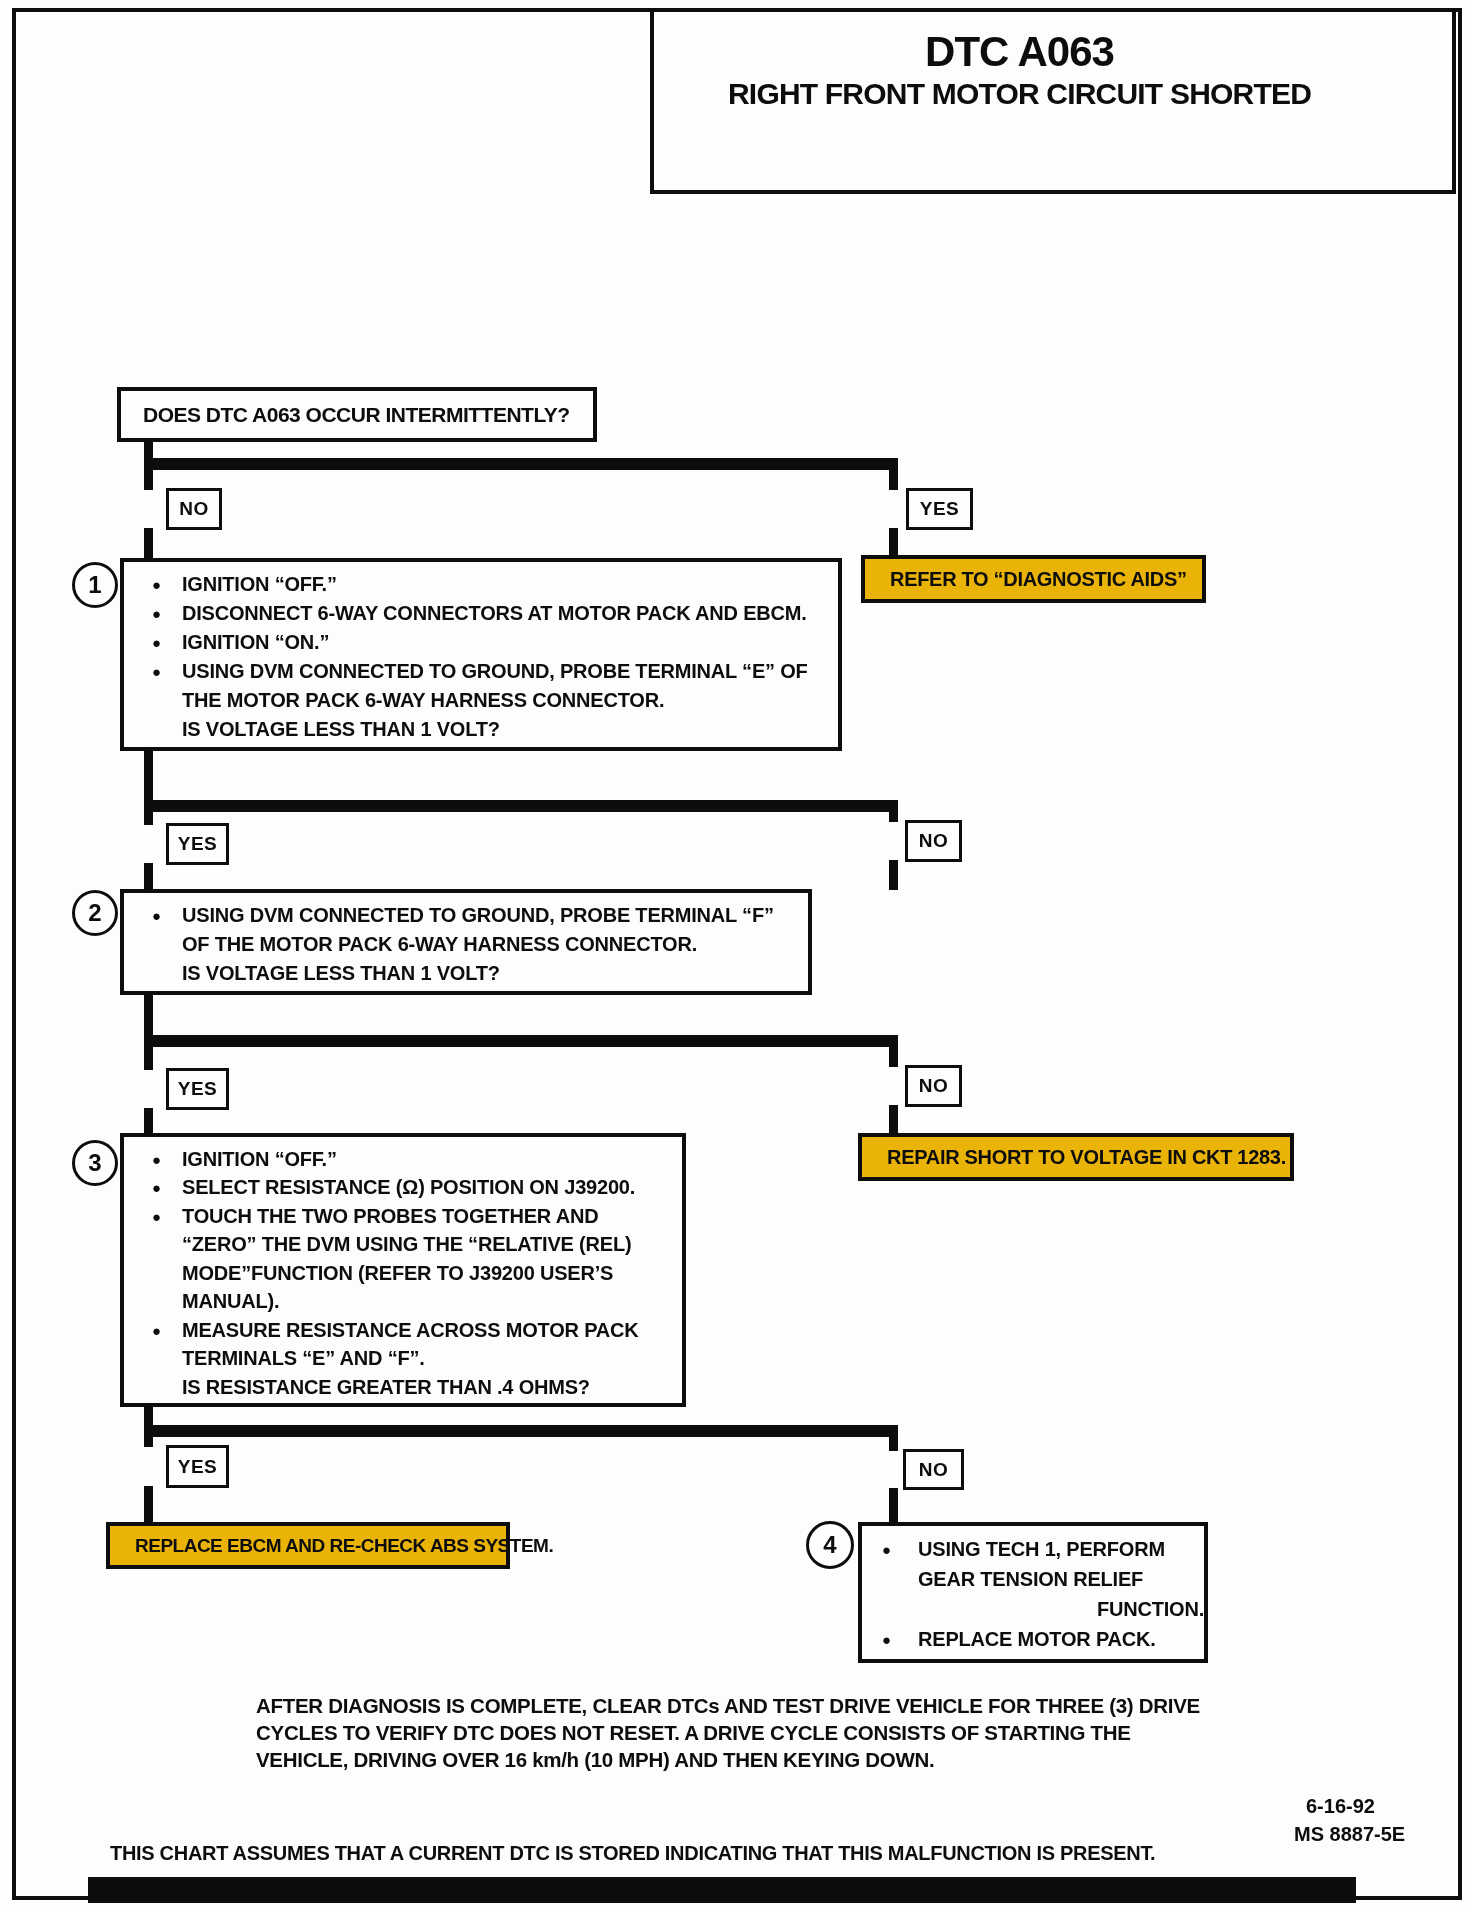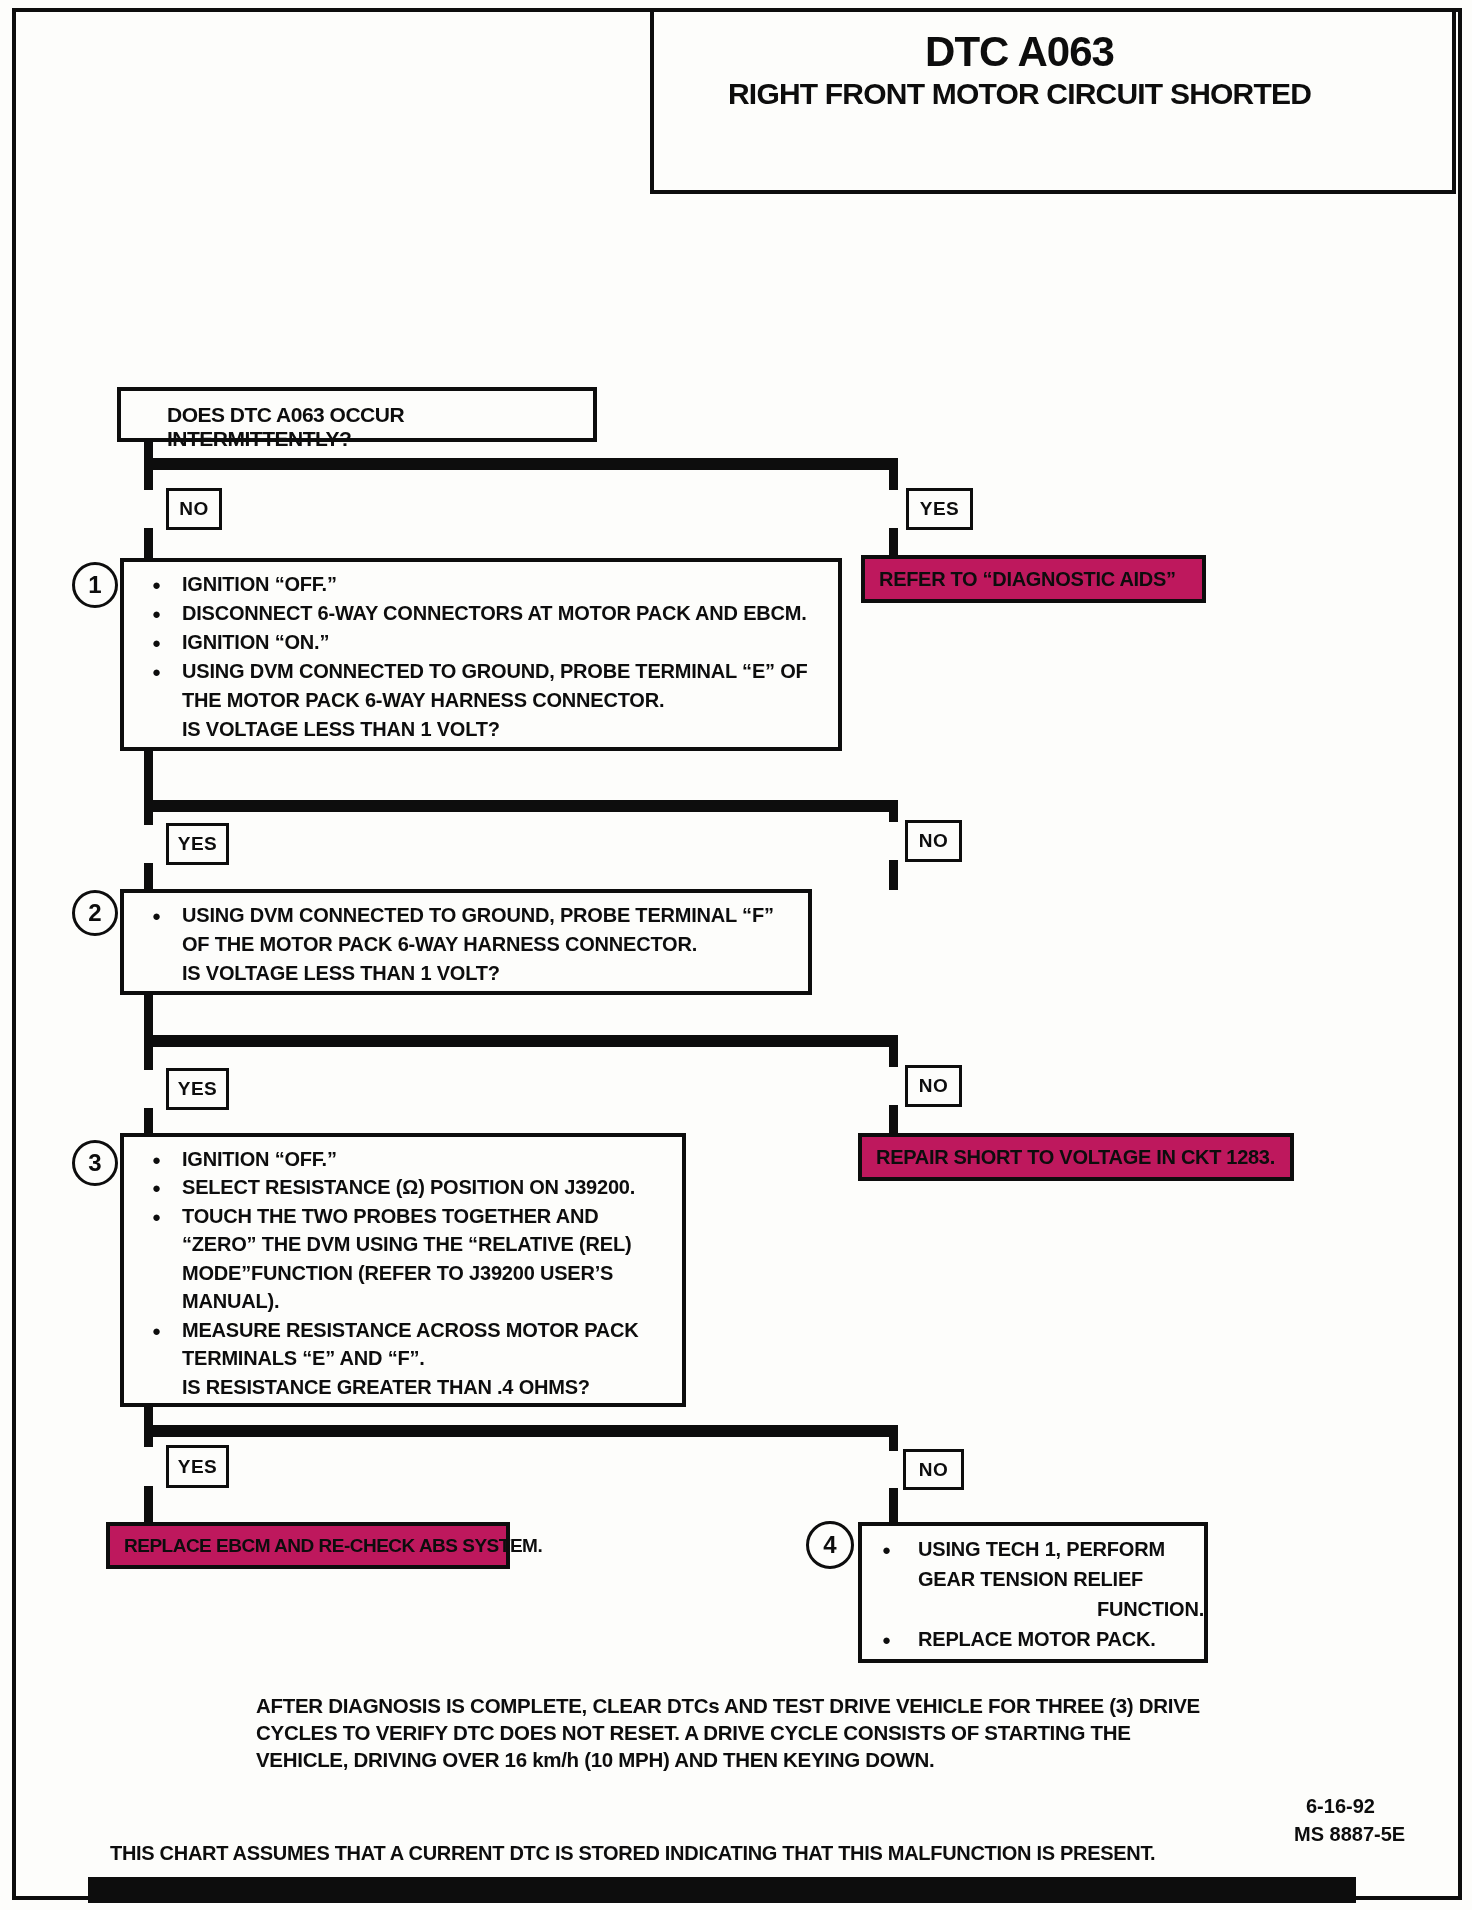--- a/index.html
+++ b/index.html
@@ -16,22 +16,22 @@
   .sub:first-of-type{margin-top:12px;}
   .box{position:absolute;border:4px solid #0d0d0d;box-sizing:border-box;background:#fdfdfb;}
   .qtext{font-size:21px;letter-spacing:-0.5px;padding:12px 0 0 22px;}
   .ynbox{position:absolute;border:3px solid #0d0d0d;box-sizing:border-box;background:#fdfdfb;
          display:flex;align-items:center;justify-content:center;font-size:19px;letter-spacing:0.5px;margin-left:45px;}
   .ln{position:absolute;background:#0d0d0d;}
   .stepbox{position:absolute;border:4px solid #0d0d0d;box-sizing:border-box;background:#fdfdfb;padding-top:8px;}
   .line{display:flex;align-items:center;height:29px;margin-left:28px;}
   .line .bullet{width:30px;font-size:15px;flex:0 0 30px;}
   .line .txt{font-size:20px;letter-spacing:-0.2px;white-space:nowrap;}
-  .actionbox{position:absolute;border:4px solid #0d0d0d;box-sizing:border-box;background:#be185d;
-             display:flex;align-items:center;font-size:20px;letter-spacing:-0.3px;padding-left:14px;white-space:nowrap;}
+  .actionbox{position:absolute;border:4px solid #0d0d0d;box-sizing:border-box;background:#eab308;
+             display:flex;align-items:center;font-size:20px;letter-spacing:-0.3px;padding-left:25px;white-space:nowrap;}
   .numcircle{position:absolute;width:46px;height:46px;border:3px solid #0d0d0d;border-radius:50%;
              box-sizing:border-box;display:flex;align-items:center;justify-content:center;
              font-size:24px;background:#fdfdfb;}
   .note{position:absolute;left:256px;top:1692px;width:1000px;font-size:20.5px;line-height:27px;letter-spacing:-0.3px;}
   .assumption{position:absolute;left:110px;top:1842px;font-size:20px;letter-spacing:-0.3px;white-space:nowrap;}
   .datecode{position:absolute;text-align:left;font-size:20px;}
   .bottombar{position:absolute;left:88px;top:1877px;width:1268px;height:26px;background:#0d0d0d;}
 </style>
 </head>
 <body>
@@ -39,21 +39,21 @@
 <div class="page">
   <div class="frame"></div>
 
   <div class="titlebox">
     <div class="title-inner">
       <div class="dtc">DTC A063</div>
       <div class="sub">RIGHT FRONT MOTOR CIRCUIT SHORTED</div>
     </div>
   </div>
 
-  <div class="box" style="left:117px;top:387px;width:480px;height:55px;padding-left:24px;">
+  <div class="box" style="left:117px;top:387px;width:480px;height:55px;">
     <div class="qtext">DOES DTC A063 OCCUR INTERMITTENTLY?</div>
   </div>
 
   <div class="ln" style="left:144px;top:442px;width:9px;height:26px;"></div>
   <div class="ln" style="left:144px;top:458px;width:754px;height:12px;"></div>
   <div class="ln" style="left:144px;top:466px;width:9px;height:24px;"></div>
   <div class="ln" style="left:889px;top:466px;width:9px;height:24px;"></div>
   <div class="ynbox" style="left:121px;top:488px;width:56px;height:42px;">NO</div>
   <div class="ynbox" style="left:861px;top:488px;width:67px;height:42px;">YES</div>
   <div class="ln" style="left:144px;top:528px;width:9px;height:32px;"></div>

